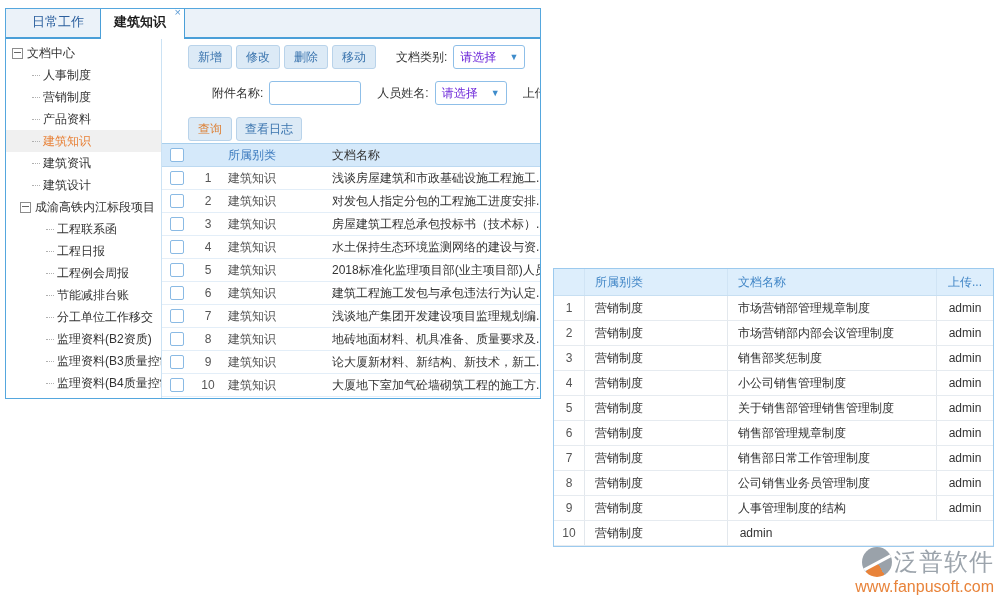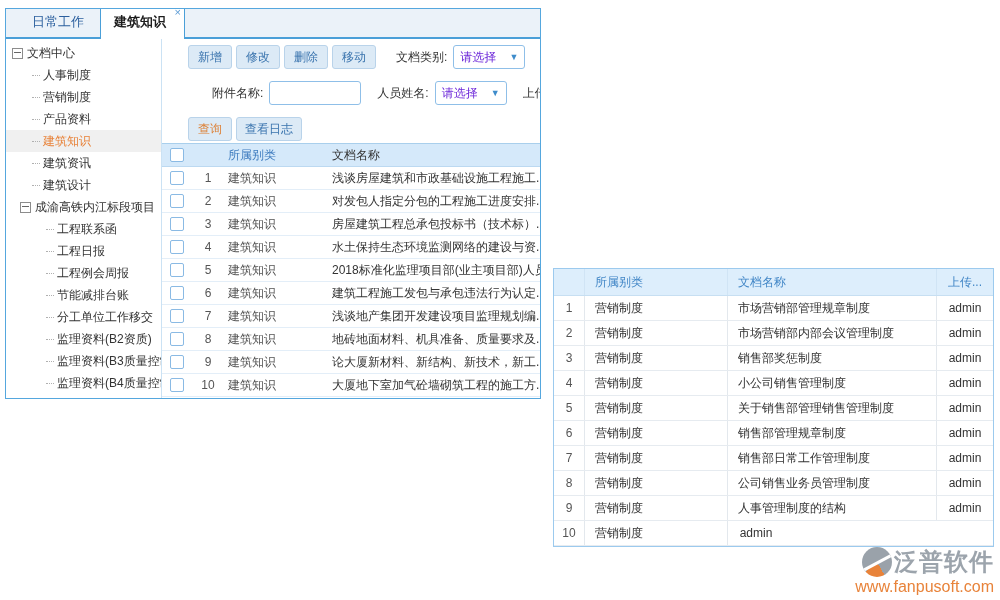--- a/index.html
+++ b/index.html
@@ -73,21 +73,21 @@
   .rhead .r-num{border-right:1px solid #D0E4F5}
   .rhead .r-cat,.rhead .r-name{border-right:1px solid #D0E4F5}
 
   
   .brand{position:absolute;left:840px;top:546px;width:154px;text-align:right}
   .brand-top{display:flex;align-items:center;justify-content:flex-end}
   .brand-icon{width:30px;height:30px;border-radius:50%;position:relative;overflow:hidden;flex:none;
               background:conic-gradient(from 150deg,#E8833A 0 80deg,#9AA2AA 80deg 360deg)}
   .brand-icon::after{content:"";position:absolute;left:-4px;top:14px;width:40px;height:3px;
                      background:#fff;transform:rotate(-28deg)}
-  .brand-name{font-size:24px;font-weight:bold;color:#9CA4AC;letter-spacing:1px;margin-left:2px}
+  .brand-name{font-size:24px;font-weight:normal;color:#9CA4AC;letter-spacing:1px;margin-left:2px}
   .brand-url{font-size:16px;color:#E8833A;margin-top:0px}
 </style>
 </head>
 <body>
 
 <div class="win">
   <div class="tabbar">
     <div class="tab">日常工作</div>
     <div class="tab active">
       <span>建筑知识</span>

